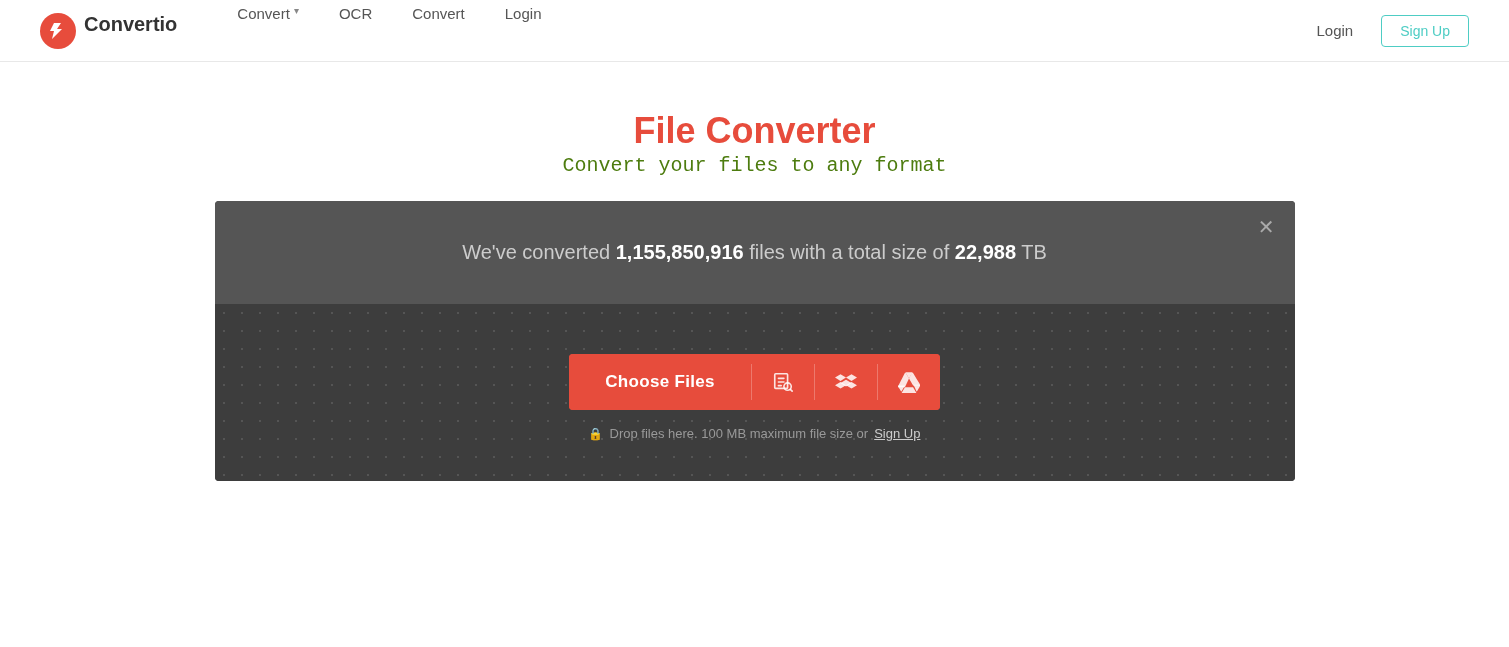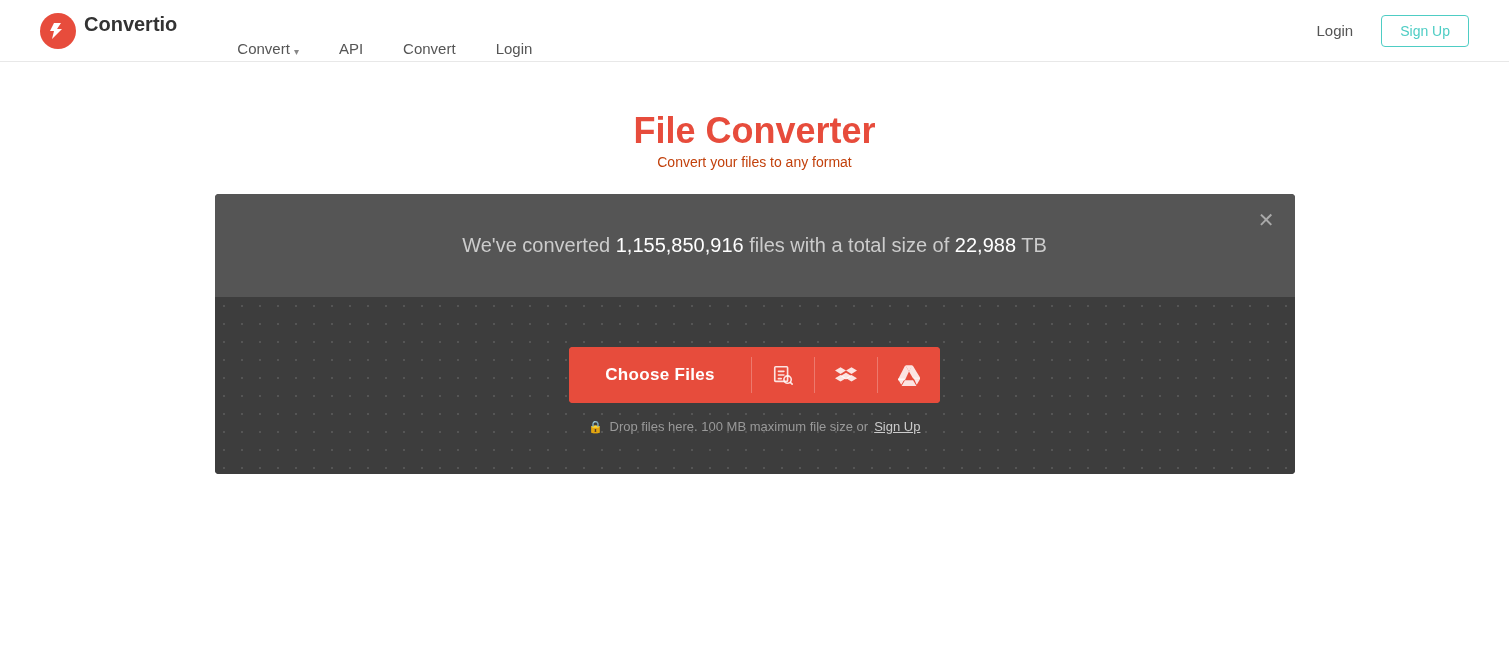--- a/index.html
+++ b/index.html
@@ -31,21 +31,21 @@
       color: #333;
     }
     .nav-links {
       display: flex;
       align-items: center;
       gap: 0;
       flex: 1;
     }
     .nav-item {
       display: flex;
-      align-items: flex-end;
+      align-items: flex-start;
       gap: 4px;
       padding: 0 20px;
       height: 52px;
       font-size: 15px;
       color: #555;
       cursor: pointer;
       text-decoration: none;
     }
     .nav-chevron {
       font-size: 10px;
@@ -83,22 +83,23 @@
       padding: 48px 0 24px;
       background: #fff;
     }
     .hero-title {
       font-size: 36px;
       font-weight: 600;
       color: #e74c3c;
       margin-bottom: 2px;
     }
     .hero-subtitle {
-      font-size: 14px;
-      color: #c2410c;
+      font-size: 20px;
+      color: #4d7c0f;
+      font-family: Liberation Mono, monospace;
     }
 
     
     .main-panel {
       width: 1080px;
       margin: 0 auto;
       background: #4a4a4a;
       border-radius: 4px;
       overflow: hidden;
       position: relative;
@@ -122,21 +123,21 @@
       border: none;
       line-height: 1;
     }
     .stats-text {
       font-size: 20px;
       color: #ccc;
       font-weight: 300;
     }
     .stats-text .highlight {
       color: #fff;
-      font-weight: 400;
+      font-weight: 700;
     }
 
     
     .drop-zone {
       background-image: radial-gradient(circle, #555 1px, transparent 1px);
       background-size: 18px 18px;
       background-color: #3d3d3d;
       padding: 50px 20px 40px;
       display: flex;
       flex-direction: column;
@@ -208,21 +209,21 @@
     </svg>
     <span class="logo-text">Convertio</span>
   </a>
 
   <div class="nav-links">
     <a class="nav-item" href="#">
       <span>Convert</span>
       <span class="nav-chevron">▾</span>
     </a>
     <a class="nav-item" href="#">
-      <span>API</span>
+      <span>OCR</span>
     </a>
     <a class="nav-item" href="#">
       <span>Convert</span>
     </a>
     <a class="nav-item" href="#">
       <span>Login</span>
     </a>
   </div>
 
   <div class="nav-right">

